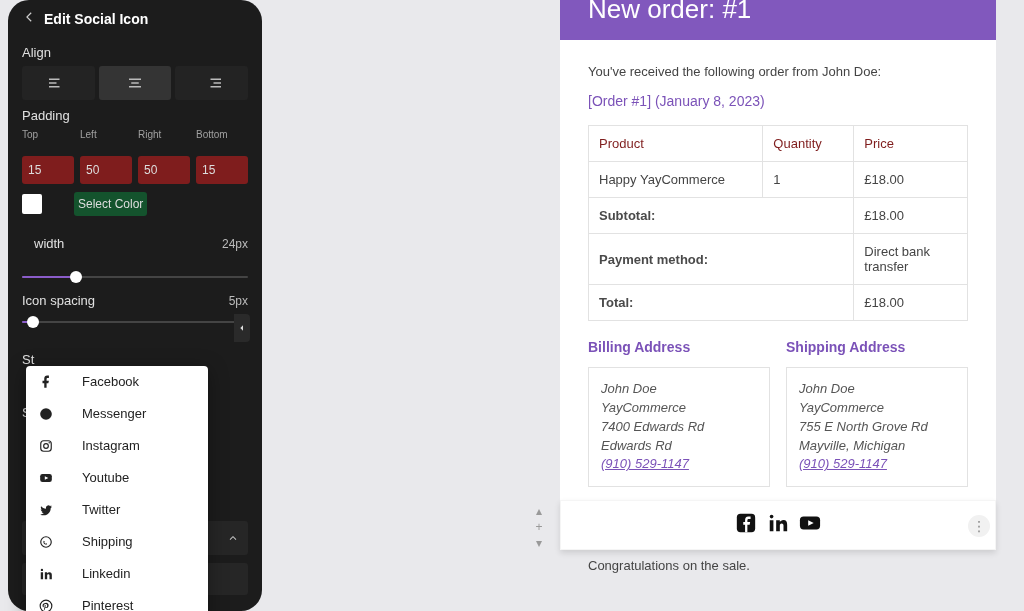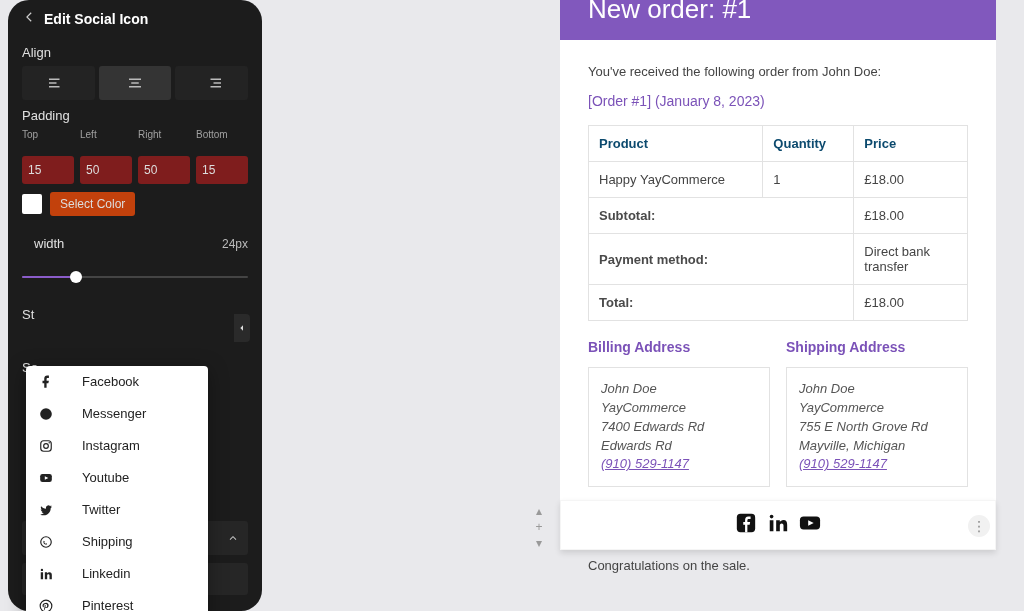--- a/index.html
+++ b/index.html
@@ -14,21 +14,21 @@
   .align-row { display:flex; gap:4px; }
   .align-btn { flex:1; height:34px; background:#232323; display:flex; justify-content:center; align-items:center; border-radius:3px; }
   .align-btn.active { background:#343434; }
   .align-btn svg { width:18px; height:12px; fill:#bbb; }
   .pad-labels, .pad-inputs { display:flex; gap:6px; }
   .pad-col { flex:1; }
   .pad-col .lbl { font-size:10px; color:#a0a0a0; margin-bottom:16px; }
   .pad-col input { width:100%; height:28px; background:#7f1d1d; border:none; color:#ddd; padding:0 6px; font-size:12px; border-radius:3px; }
   .color-row { display:flex; align-items:center; gap:8px; }
   .swatch { width:20px; height:20px; background:#fff; border-radius:2px; }
-  .color-btn { background:#c2410c; color:#ddd; font-size:12px; padding:5px 10px; border-radius:3px; }
+  .color-btn { background:#14532d; color:#ddd; font-size:12px; padding:5px 4px; border-radius:3px;margin-left:24px; }
   .slider-head { display:flex; justify-content:space-between; align-items:center; }
   .slider-head .val { font-size:12px; color:#bbb; }
   .track { position:relative; height:16px; margin-top:6px; }
   .track .line { position:absolute; top:7px; left:0; right:0; height:2px; background:#444; border-radius:1px; }
   .track .fill { position:absolute; top:7px; left:0; height:2px; background:#8a5cc9; border-radius:1px; }
   .track .thumb { position:absolute; top:2px; width:12px; height:12px; background:#fff; border-radius:50%; transform:translateX(-50%); }
   .select-row { height:34px; background:#262626; border-radius:3px; display:flex; align-items:center; justify-content:space-between; padding:0 10px; color:#ccc; font-size:13px; margin-bottom:8px; }
   .url-input { width:100%; height:32px; background:#262626; border:none; color:#888; padding:0 10px; font-size:12px; border-radius:3px; }
 
   
@@ -42,21 +42,21 @@
   .notch svg { width:8px; height:8px; fill:#ddd; }
 
   
   .email-card { position:absolute; left:560px; top:0; width:436px; background:#fff; }
   .email-hero { background:#8158bd; color:#fff; padding:0 28px 22px; font-size:26px; font-weight:400; line-height:1; height:40px; display:flex; align-items:center; }
   .email-body { padding:24px 28px 16px; font-size:13px; color:#444; }
   .intro { margin-bottom:14px; }
   .order-link { color:#7b52b8; font-size:14px; margin-bottom:16px; }
   .tbl { width:100%; border-collapse:collapse; font-size:13px; margin-bottom:18px; }
   .tbl th, .tbl td { border:1px solid #e2e2e2; padding:10px 10px; text-align:left; }
-  .tbl th { color:#0c4a6e; font-weight:700; background:#fff; }
+  .tbl th { color:#7f1d1d; font-weight:400; background:#fff; }
   .tbl .sum td:first-child { font-weight:700; color:#4a4a4a; }
   .addr-row { display:flex; gap:16px; }
   .addr-col { flex:1; }
   .addr-title { color:#7b52b8; font-size:14px; font-weight:700; margin-bottom:12px; }
   .addr-box { border:1px solid #e2e2e2; padding:12px; font-size:13px; color:#555; font-style:italic; line-height:1.45; }
   .addr-box a { color:#7b52b8; text-decoration:underline; font-style:italic; }
 
   .social-block { position:absolute; left:560px; top:500px; width:436px; height:50px; background:#fff; display:flex; align-items:center; justify-content:center; gap:10px; border:1px solid rgba(0,0,0,.04); box-shadow:0 3px 6px rgba(0,0,0,.12); }
   .social-block svg { width:22px; height:22px; fill:#111; }
   .block-tools { position:absolute; left:528px; top:504px; width:22px; display:flex; flex-direction:column; align-items:center; gap:2px; }
@@ -127,20 +127,31 @@
       <div class="sb-label" style="margin:12px">width</div>
       <div class="val">24px</div>
     </div>
     <div class="track">
       <div class="line"></div>
         <div class="fill" style="width:24%"></div>
         <div class="thumb" style="left:24%"></div>
     </div>
   </div>
 
+  <div class="sb-section">
+    <div class="slider-head">
+      <div class="sb-label" style="margin:0">Icon spacing</div>
+      <div class="val">5px</div>
+    </div>
+    <div class="track">
+      <div class="line"></div>
+        <div class="fill" style="width:5%"></div>
+        <div class="thumb" style="left:5%"></div>
+    </div>
+  </div>
 
   <div class="sb-section" style="margin-top:14px">
     <div class="sb-label">St</div>
   </div>
 
   <div class="sb-section" style="margin-top:30px">
     <div class="sb-label">So</div>
   </div>
 
   <div class="sb-section" style="position:absolute; bottom:16px; left:0; right:0; padding:0 14px;">

